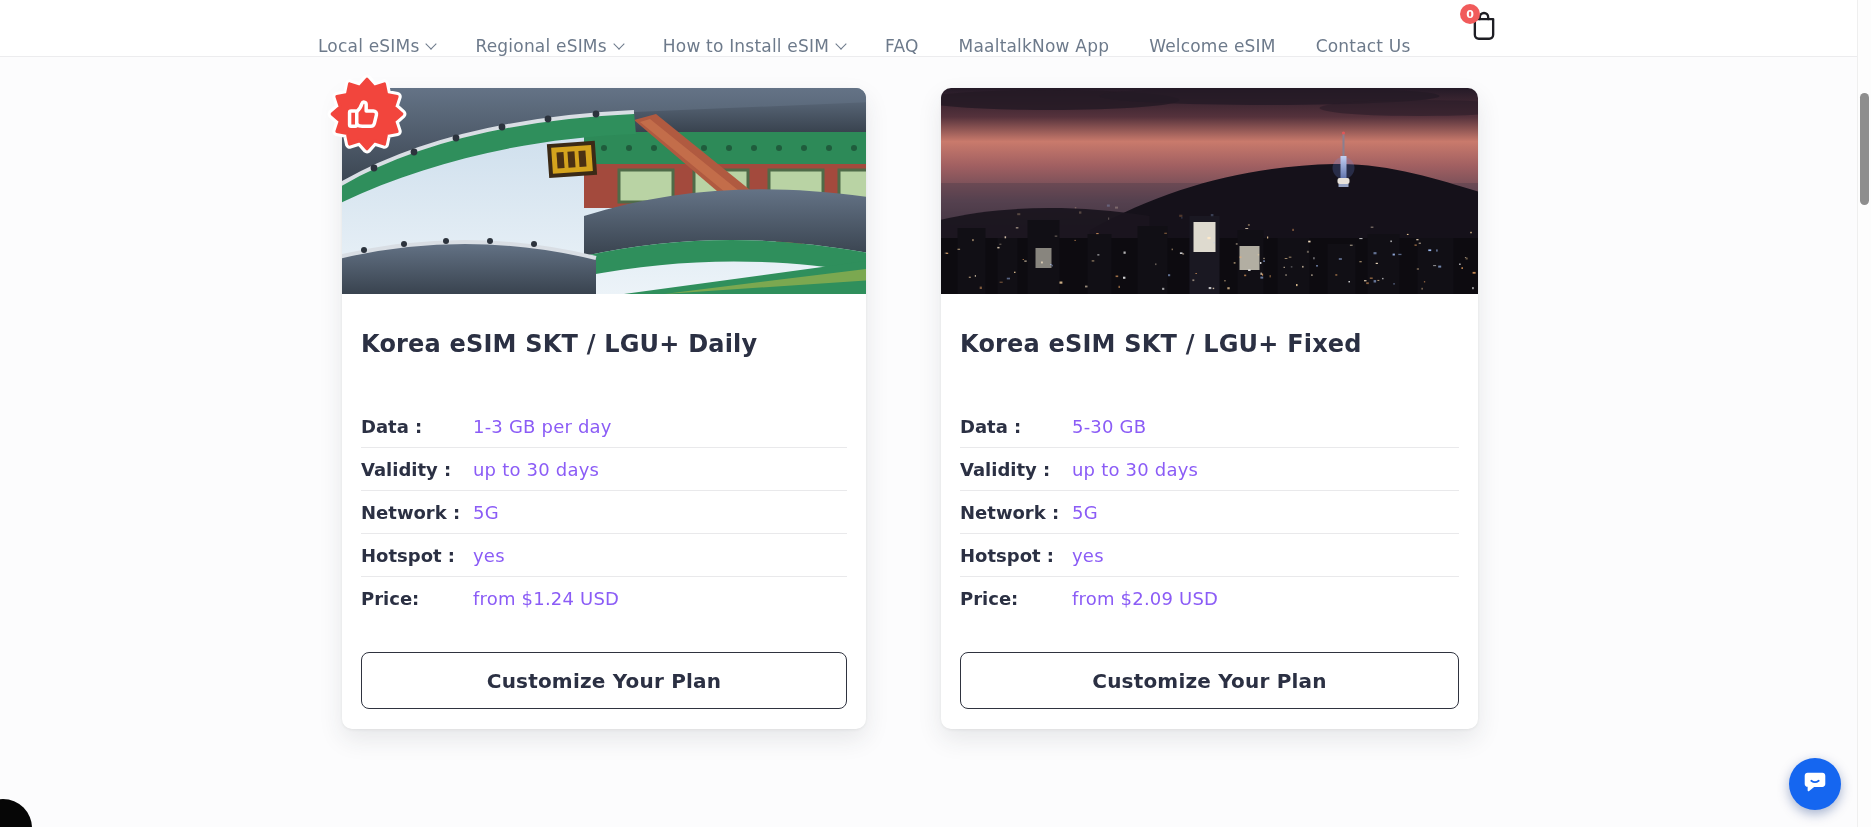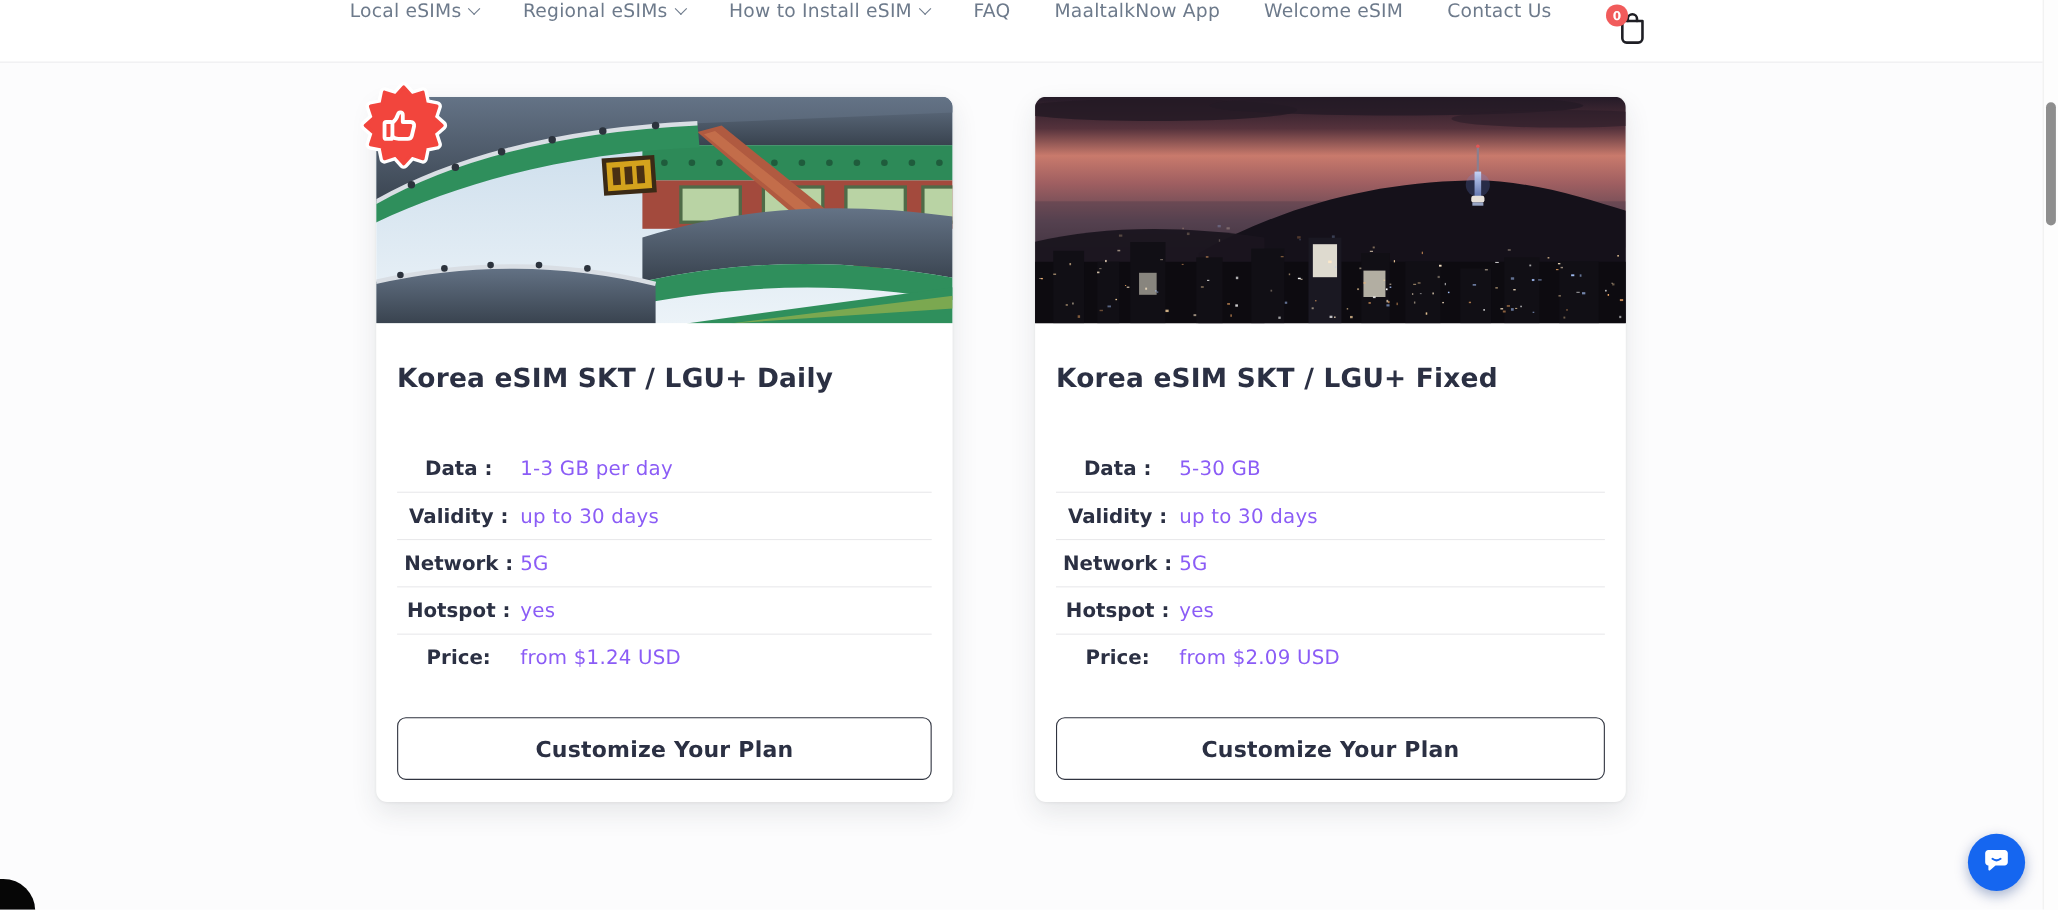--- a/index.html
+++ b/index.html
@@ -8,21 +8,21 @@
     background:#fcfcfd;
     font-family:"DejaVu Sans","Liberation Sans",sans-serif;
   }
   
   .header{
     position:absolute;top:0;left:0;width:100%;height:56px;
     background:#ffffff;border-bottom:1px solid #ececee;z-index:20;
   }
   .nav-list{
     position:absolute;left:318px;top:0;height:56px;
-    display:flex;align-items:flex-start;gap:40px;white-space:nowrap;
+    display:flex;align-items:flex-end;gap:40px;white-space:nowrap;
   }
   .nav-item{
     display:flex;align-items:center;font-size:17px;color:#6d7a8b;
     letter-spacing:.2px;cursor:pointer;
   }
   .chevron{
     display:inline-block;width:7px;height:7px;margin-left:8px;margin-top:-4px;
     border-right:1.6px solid #6d7a8b;border-bottom:1.6px solid #6d7a8b;
     transform:rotate(45deg);
   }
@@ -43,21 +43,21 @@
   .card-image{
     width:100%;height:206px;border-radius:10px 10px 0 0;overflow:hidden;position:relative;
   }
   .card-image svg{display:block;width:100%;height:100%;}
   .promo-badge{position:absolute;left:-16px;top:-15px;width:82px;height:82px;z-index:6;}
   .card-body{padding:0 19px;}
   .card-title{
     margin-top:35px;font-size:24px;line-height:30px;font-weight:bold;
     color:#2b3043;letter-spacing:.2px;
   }
-  .spec-table{margin-top:46px;text-align:center;}
+  .spec-table{margin-top:46px;}
   .spec-row{
     display:flex;align-items:center;height:42px;border-bottom:1px solid #e9e9eb;
   }
   .spec-row:last-child{border-bottom:none;}
   .spec-label{width:112px;flex:0 0 112px;font-size:18px;font-weight:bold;color:#2b3043;}
   .spec-value{font-size:18px;color:#8b5cf6;letter-spacing:.2px;}
   .cta-button{
     display:block;width:100%;height:57px;margin-top:33px;background:#fff;
     border:1.5px solid #2f333f;border-radius:8px;cursor:pointer;
     font-family:inherit;font-size:20px;font-weight:bold;color:#2b3043;letter-spacing:.2px;

